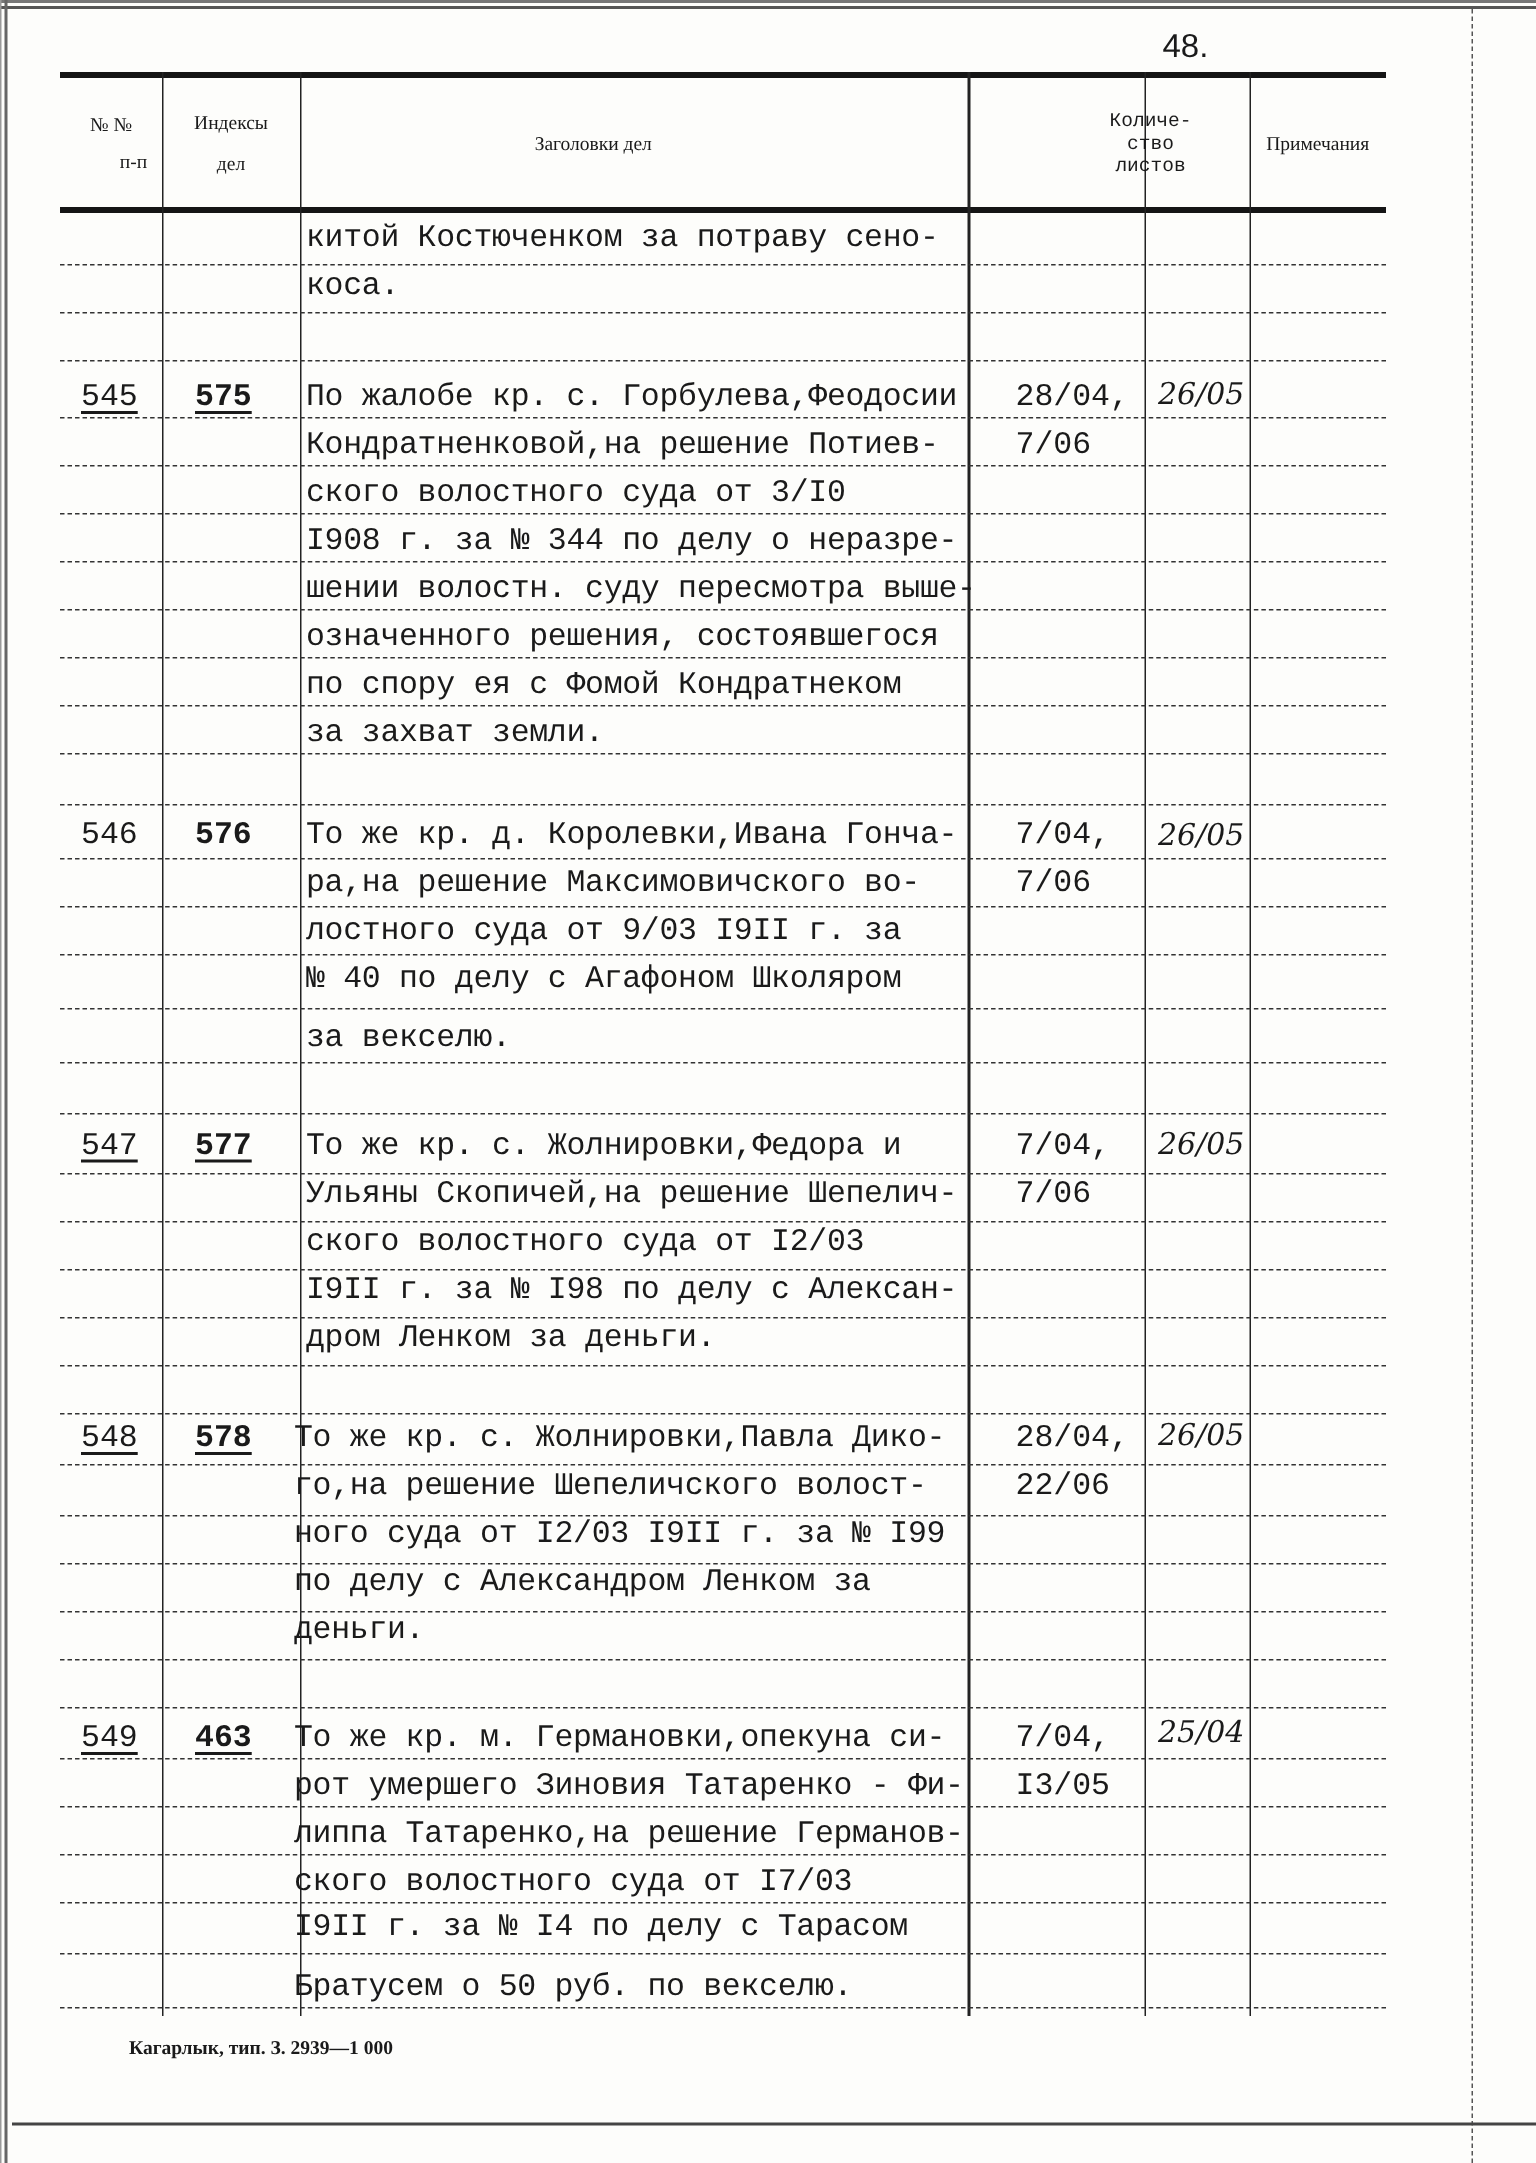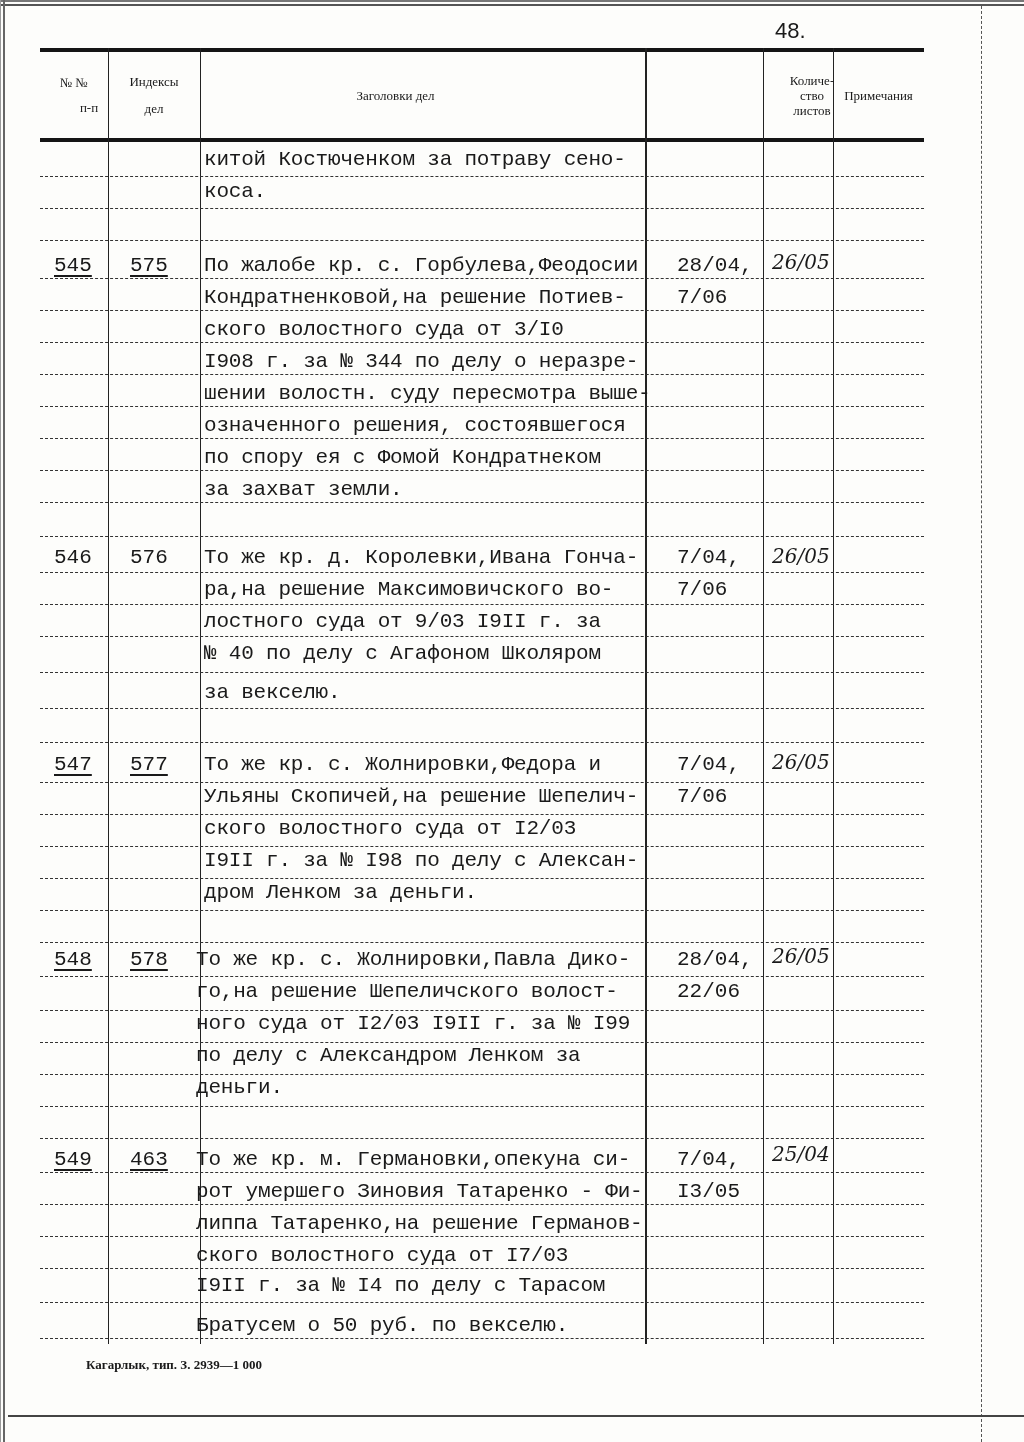--- a/index.html
+++ b/index.html
@@ -18,21 +18,21 @@
   .thick-top { position: absolute; left: 0; top: 0; width: 884px; height: 4px; background: #151515; }
   .thick-mid { position: absolute; left: 0; top: 90px; width: 884px; height: 4px; background: #151515; }
   .vline { position: absolute; top: 0; width: 0; border-left: 1.5px solid #222; height: 1296px; }
   .hdr { position: absolute; top: 4px; height: 86px; display: flex; align-items: center; justify-content: center; text-align: center; font-family: "Liberation Serif", serif; font-size: 13px; line-height: 15px; }
 
   .rows { position: absolute; left: 0; top: 94px; width: 884px; }
   .rule { position: absolute; left: 0; width: 884px; height: 0; border-top: 1.5px dashed #333; }
 
   .cell-num, .cell-idx { position: absolute; font-size: 21px; text-decoration: underline; text-underline-offset: 4px; }
   .cell-num { left: 14px; }
-  .cell-idx { left: 90px; }
+  .cell-idx { left: 90px; font-weight: bold; }
   .line { position: absolute; left: 164px; font-size: 21px; white-space: nowrap; letter-spacing: -0.2px; }
   .date { position: absolute; left: 637px; font-size: 21px; white-space: nowrap; }
   .hand { position: absolute; left: 732px; font-family: "DejaVu Serif", serif; font-style: italic; font-size: 20px; white-space: nowrap; }
 
   .footer { position: absolute; left: 86px; top: 1357px; font-family: "Liberation Serif", serif; font-weight: bold; font-size: 13px; }
 </style>
 </head>
 <body>
 
 <div class="frame-top"></div>
@@ -54,21 +54,21 @@
 
   <div class="hdr" style="left:0; width:68px; flex-direction:column;">
     <span>№ №</span>
     <span style="margin-top:10px; margin-left:30px;">п-п</span>
   </div>
   <div class="hdr" style="left:68px; width:92px; flex-direction:column;">
     <span>Индексы</span>
     <span style="margin-top:12px">дел</span>
   </div>
   <div class="hdr" style="left:160px; width:391px;">Заголовки дел</div>
-  <div class="hdr" style="left:737px; width:70px; flex-direction:column;">
+  <div class="hdr" style="left:692px; width:70px; flex-direction:column;font-family:Liberation Mono, monospace;">
     <span>Количе-</span>
     <span>ство</span>
     <span>листов</span>
   </div>
   <div class="hdr" style="left:793px; width:91px;">Примечания</div>
 
   <div class="rows">
 
     <div class="rule" style="top:34px"></div>
     <div class="rule" style="top:66px"></div>

